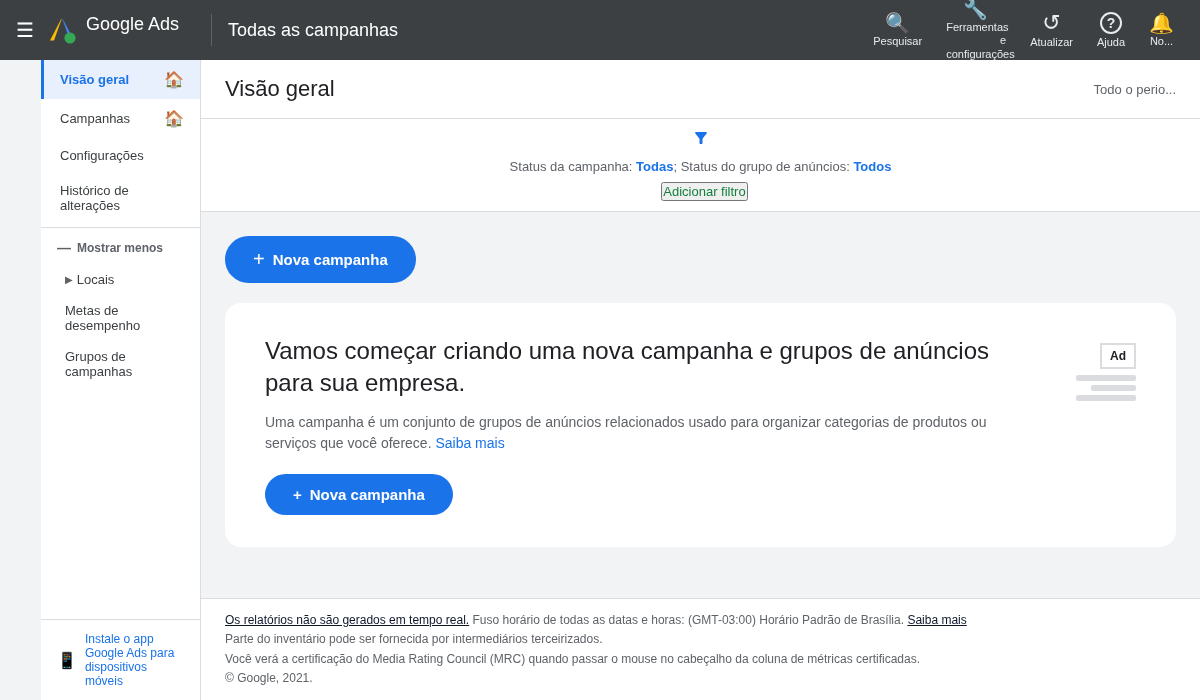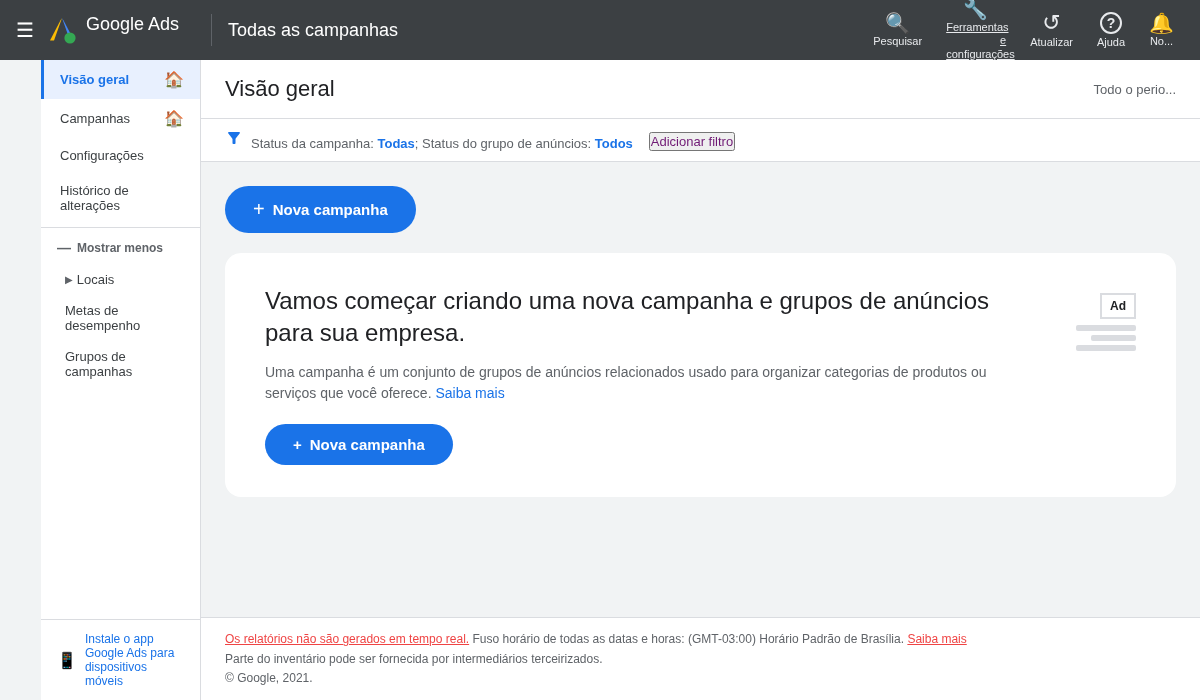--- a/index.html
+++ b/index.html
@@ -176,29 +176,30 @@
       font-size: 13px;
       color: #5f6368;
     }
 
     
     .filter-bar {
       background: #fff;
       padding: 10px 24px;
       border-bottom: 1px solid #dadce0;
       display: flex;
-      align-items: flex-end;
+      align-items: center;
       gap: 8px;
+      flex-direction: column;
     }
     .filter-icon { color: #1a73e8; font-size: 16px; }
     .filter-text { font-size: 13px; color: #5f6368; }
     .filter-text .bold-link { color: #1a73e8; font-weight: 600; }
     .add-filter-btn {
       font-size: 13px;
-      color: #701a75;
+      color: #15803d;
       cursor: pointer;
       margin-left: 8px;
     }
 
     
     .main-content {
       padding: 24px;
       flex: 1;
       background: #f1f3f4;
     }
@@ -295,21 +296,21 @@
     
     .content-footer {
       background: #fff;
       border-top: 1px solid #dadce0;
       padding: 12px 24px;
       font-size: 12px;
       color: #5f6368;
       line-height: 1.6;
     }
     .content-footer a {
-      color: #ef4444;
+      color: #0f172a;
       text-decoration: underline;
       cursor: pointer;
     }
   </style>
 </head>
 <body>
 
 <nav class="top-nav">
   <span class="hamburger">☰</span>
   <div class="logo-area">
@@ -324,21 +325,21 @@
   </div>
   <div class="divider"></div>
   <span class="page-title-header">Todas as campanhas</span>
   <div class="top-nav-actions">
     <div class="nav-action-btn">
       <span class="nav-action-icon">🔍</span>
       <span>Pesquisar</span>
     </div>
     <div class="nav-action-btn">
       <span class="nav-action-icon">🔧</span>
-      <span style="text-align:right;max-width:60px;line-height:1.2;text-decoration:underline;">Ferramentas e configurações</span>
+      <span style="text-align:right;max-width:60px;line-height:1.2;">Ferramentas e configurações</span>
     </div>
     <div class="nav-action-btn">
       <span class="nav-action-icon" style="font-size:22px;">↺</span>
       <span>Atualizar</span>
     </div>
     <div class="nav-action-btn">
       <span class="nav-action-icon" style="border:2px solid #e8eaed;border-radius:50%;width:22px;height:22px;display:flex;align-items:center;justify-content:center;font-size:14px;font-weight:bold;">?</span>
       <span>Ajuda</span>
     </div>
     <div class="nav-action-btn">
@@ -440,16 +441,17 @@
       </div>
     </div>
 
     <div class="content-footer">
       <div>
         <a>Os relatórios não são gerados em tempo real.</a>
         <span>Fuso horário de todas as datas e horas: (GMT-03:00) Horário Padrão de Brasília.</span>
         <a>Saiba mais</a>
       </div>
       <div>Parte do inventário pode ser fornecida por intermediários terceirizados.</div>
+      <div>Você verá a certificação do Media Rating Council (MRC) quando passar o mouse no cabeçalho da coluna de métricas certificadas.</div>
       <div>© Google, 2021.</div>
     </div>
   </div>
 </div>
 
 </body></html>

